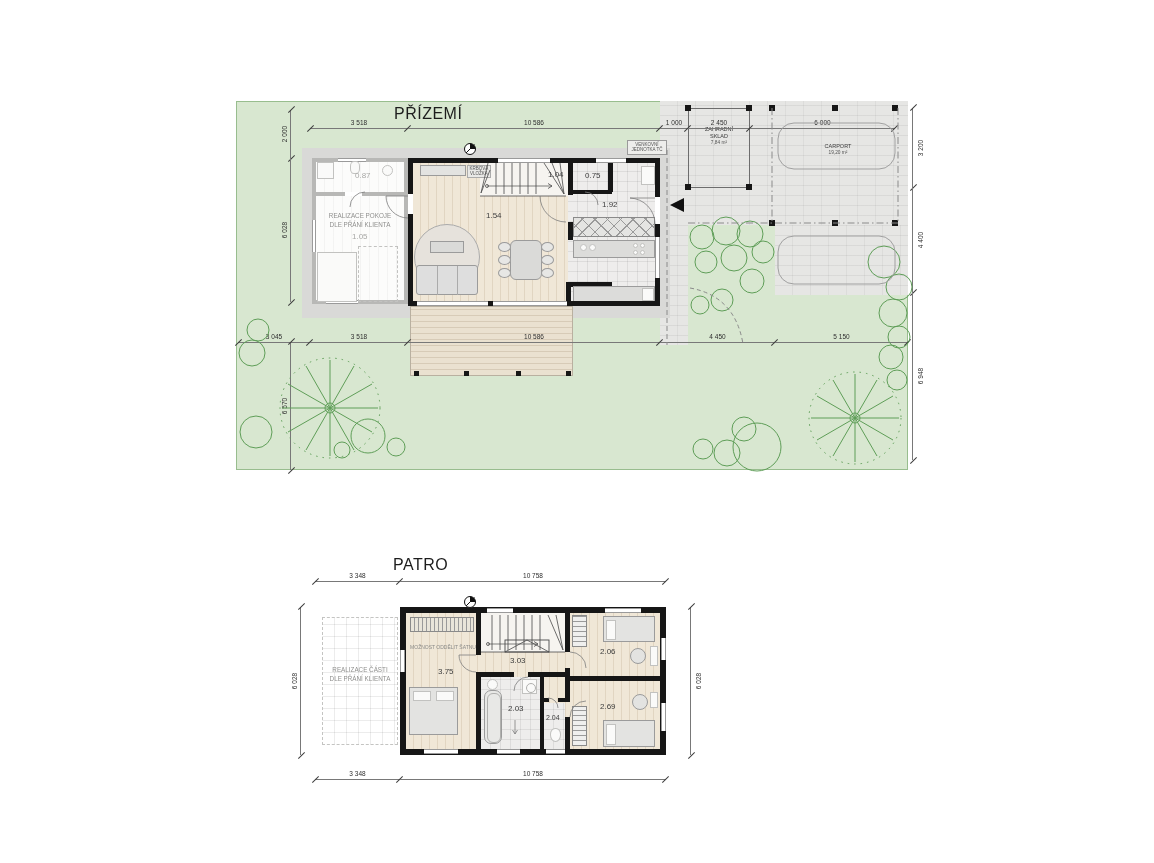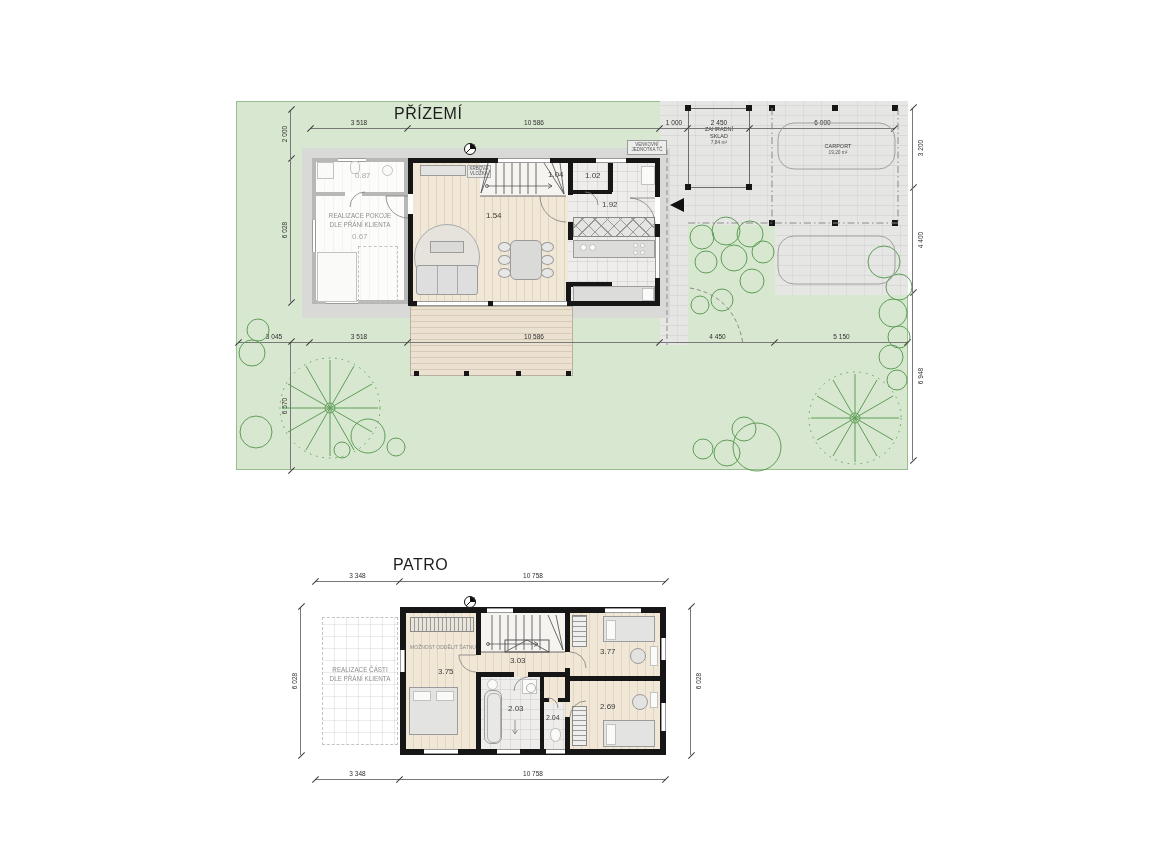--- a/index.html
+++ b/index.html
@@ -166,24 +166,24 @@
   <div class="abs wall" style="left:832px;top:220px;width:6px;height:6px;"></div>
   <div class="abs wall" style="left:892px;top:220px;width:6px;height:6px;"></div>
   <div class="abs outb" style="left:808px;top:143px;width:60px;">
     <div>CARPORT</div>
     <div class="area">19,20 m²</div>
   </div>
 
   <div class="abs lbl-room-g" style="left:355px;top:172px;">0.87</div>
   <div class="abs note pre" style="left:320px;top:212px;width:80px;">REALIZACE POKOJE
 DLE PŘÁNÍ KLIENTA</div>
-  <div class="abs lbl-room-g" style="left:352px;top:233px;">0.67</div>
+  <div class="abs lbl-room-g" style="left:352px;top:233px;">1.05</div>
   <div class="abs lbl-room" style="left:486px;top:212px;">1.54</div>
   <div class="abs lbl-room" style="left:548px;top:171px;">1.04</div>
-  <div class="abs lbl-room" style="left:585px;top:172px;">1.02</div>
+  <div class="abs lbl-room" style="left:585px;top:172px;">0.75</div>
   <div class="abs lbl-room" style="left:602px;top:201px;">1.92</div>
 
   <div class="abs plan-title" style="left:394px;top:105px;">PŘÍZEMÍ</div>
 
   <div class="abs dim-h" style="left:310px;top:128px;width:98px;">
     <span class="t" style="left:-4px;"></span>
       <span class="t" style="right:-4px;"></span>
     <span class="lbl">3 518</span>
     </div>
   <div class="abs dim-h" style="left:408px;top:128px;width:252px;">
@@ -313,21 +313,21 @@
   <div class="abs win-v" style="left:661px;top:638px;height:22px;"></div>
   <div class="abs win-v" style="left:661px;top:703px;height:28px;"></div>
   <div class="abs win-v" style="left:400px;top:650px;height:22px;"></div>
 
   <div class="abs" style="left:409px;top:644px;width:68px;font-size:5px;color:#8a8a88;text-align:center;">MOŽNOST ODDĚLIT ŠATNU</div>
   <div class="abs lbl-room" style="left:510px;top:657px;">3.03</div>
   <div class="abs lbl-room" style="left:438px;top:668px;">3.75</div>
   <div class="abs lbl-room" style="left:508px;top:705px;">2.03</div>
   <div class="abs lbl-room" style="left:546px;top:714px;font-size:7px;">2.04</div>
   <div class="abs lbl-room" style="left:600px;top:703px;">2.69</div>
-  <div class="abs lbl-room" style="left:600px;top:648px;">3.77</div>
+  <div class="abs lbl-room" style="left:600px;top:648px;">2.06</div>
 
   <div class="abs dim-h" style="left:315px;top:581px;width:85px;">
     <span class="t" style="left:-4px;"></span>
       <span class="t" style="right:-4px;"></span>
     <span class="lbl">3 348</span>
     </div>
   <div class="abs dim-h" style="left:400px;top:581px;width:266px;">
     <span class="t" style="right:-4px;"></span>
       <span class="lbl">10 758</span>
     </div>

